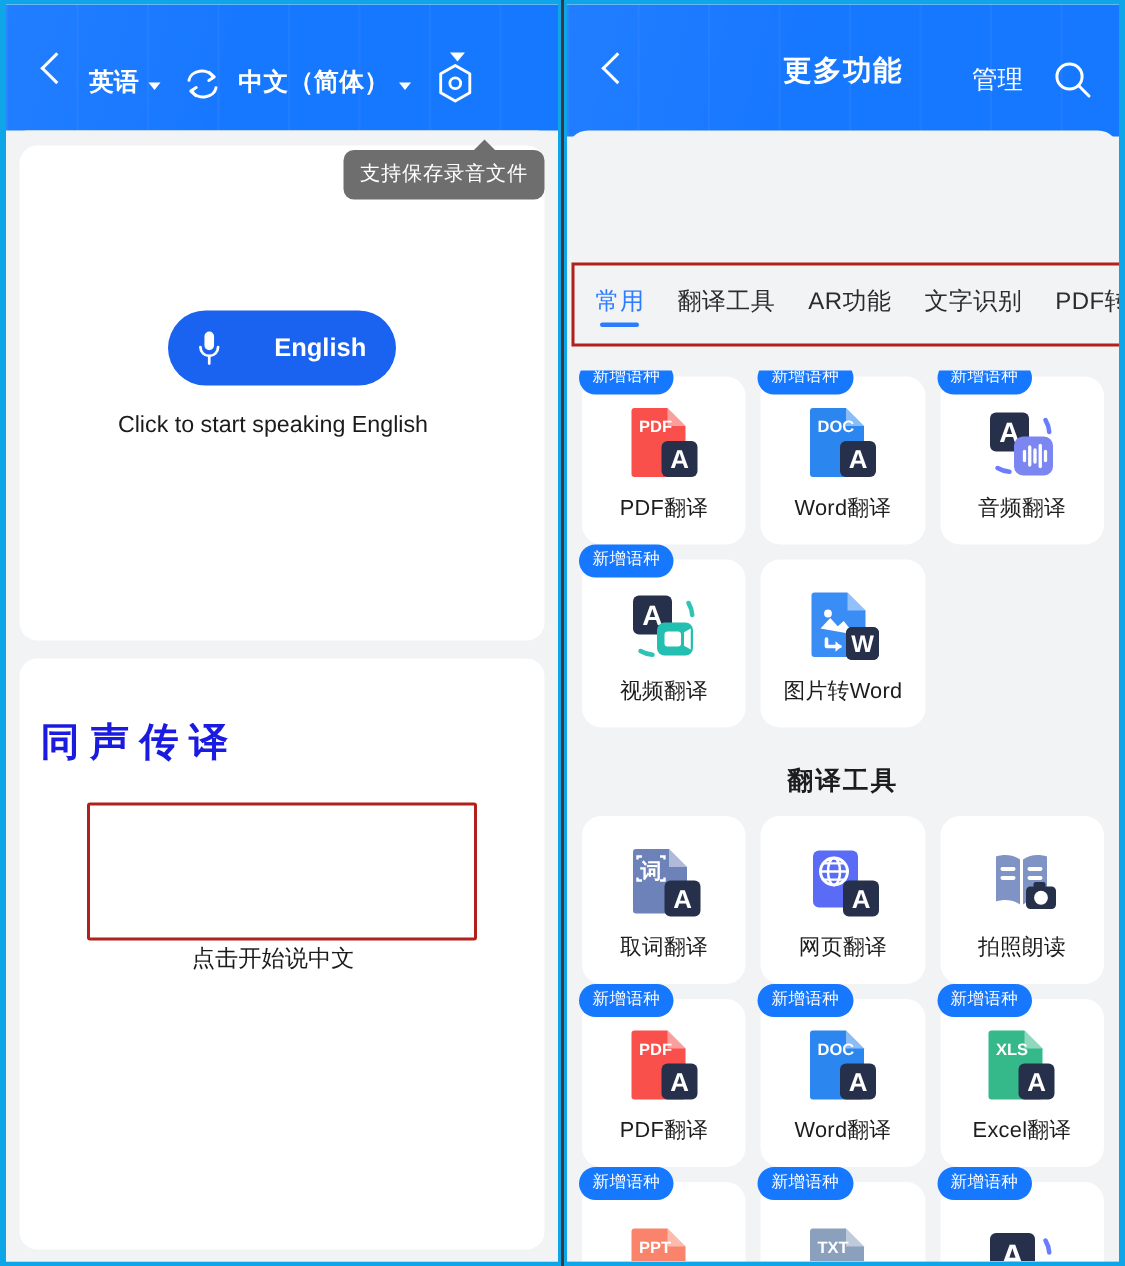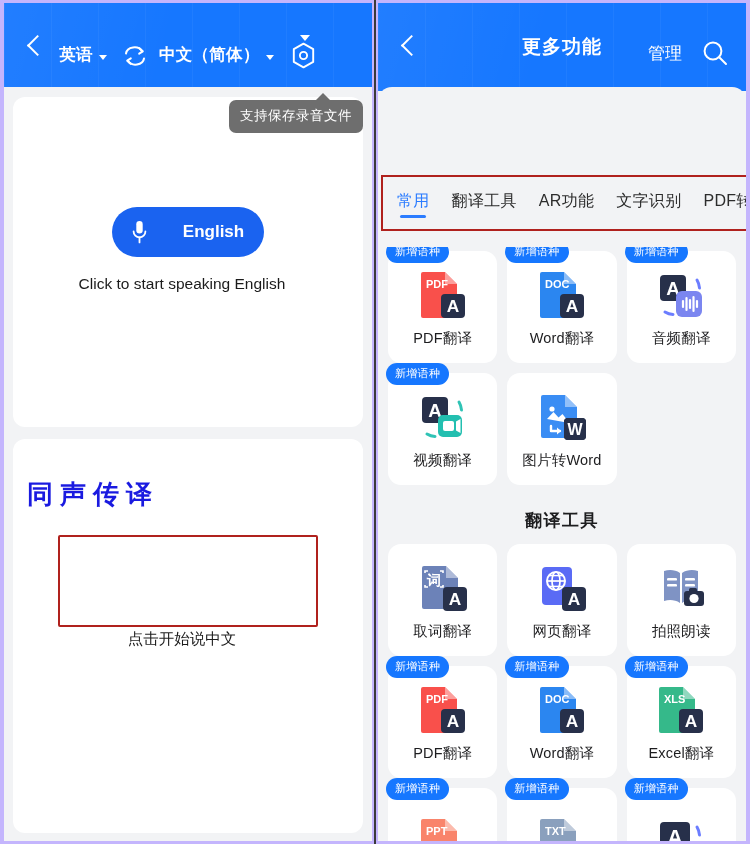--- a/index.html
+++ b/index.html
@@ -3,21 +3,21 @@
 <meta charset="utf-8">
 <style>
   html,body{margin:0;padding:0;}
   body{
     width:750px;height:844px;
     background:#2b2b2b;
     font-family:"Liberation Sans","DejaVu Sans",sans-serif;
     overflow:hidden;
   }
   .screens{display:flex;width:750px;height:844px;}
-  .panel{position:relative;width:375px;height:844px;overflow:hidden;background:#c4b5fd;}
+  .panel{position:relative;width:375px;height:844px;overflow:hidden;background:#0ea5e9;}
   .panel.left{border-right:2px solid #3a3a3a;}
   .panel-inner{position:absolute;inset:3px 3px 3px 3px;overflow:hidden;background:#f2f3f5;}
   .panel.left .panel-inner{left:4px;right:2px;}
   .panel.right .panel-inner{left:2px;right:4px;}
 
   
   .header{
     position:relative;height:88px;
     background:#1677ff;
     background-image:

